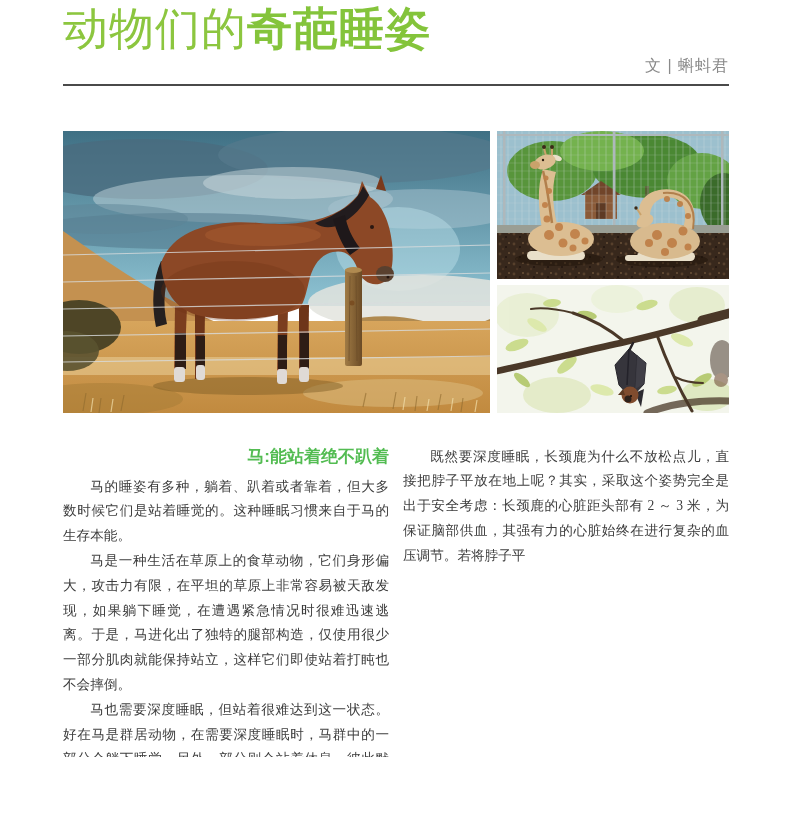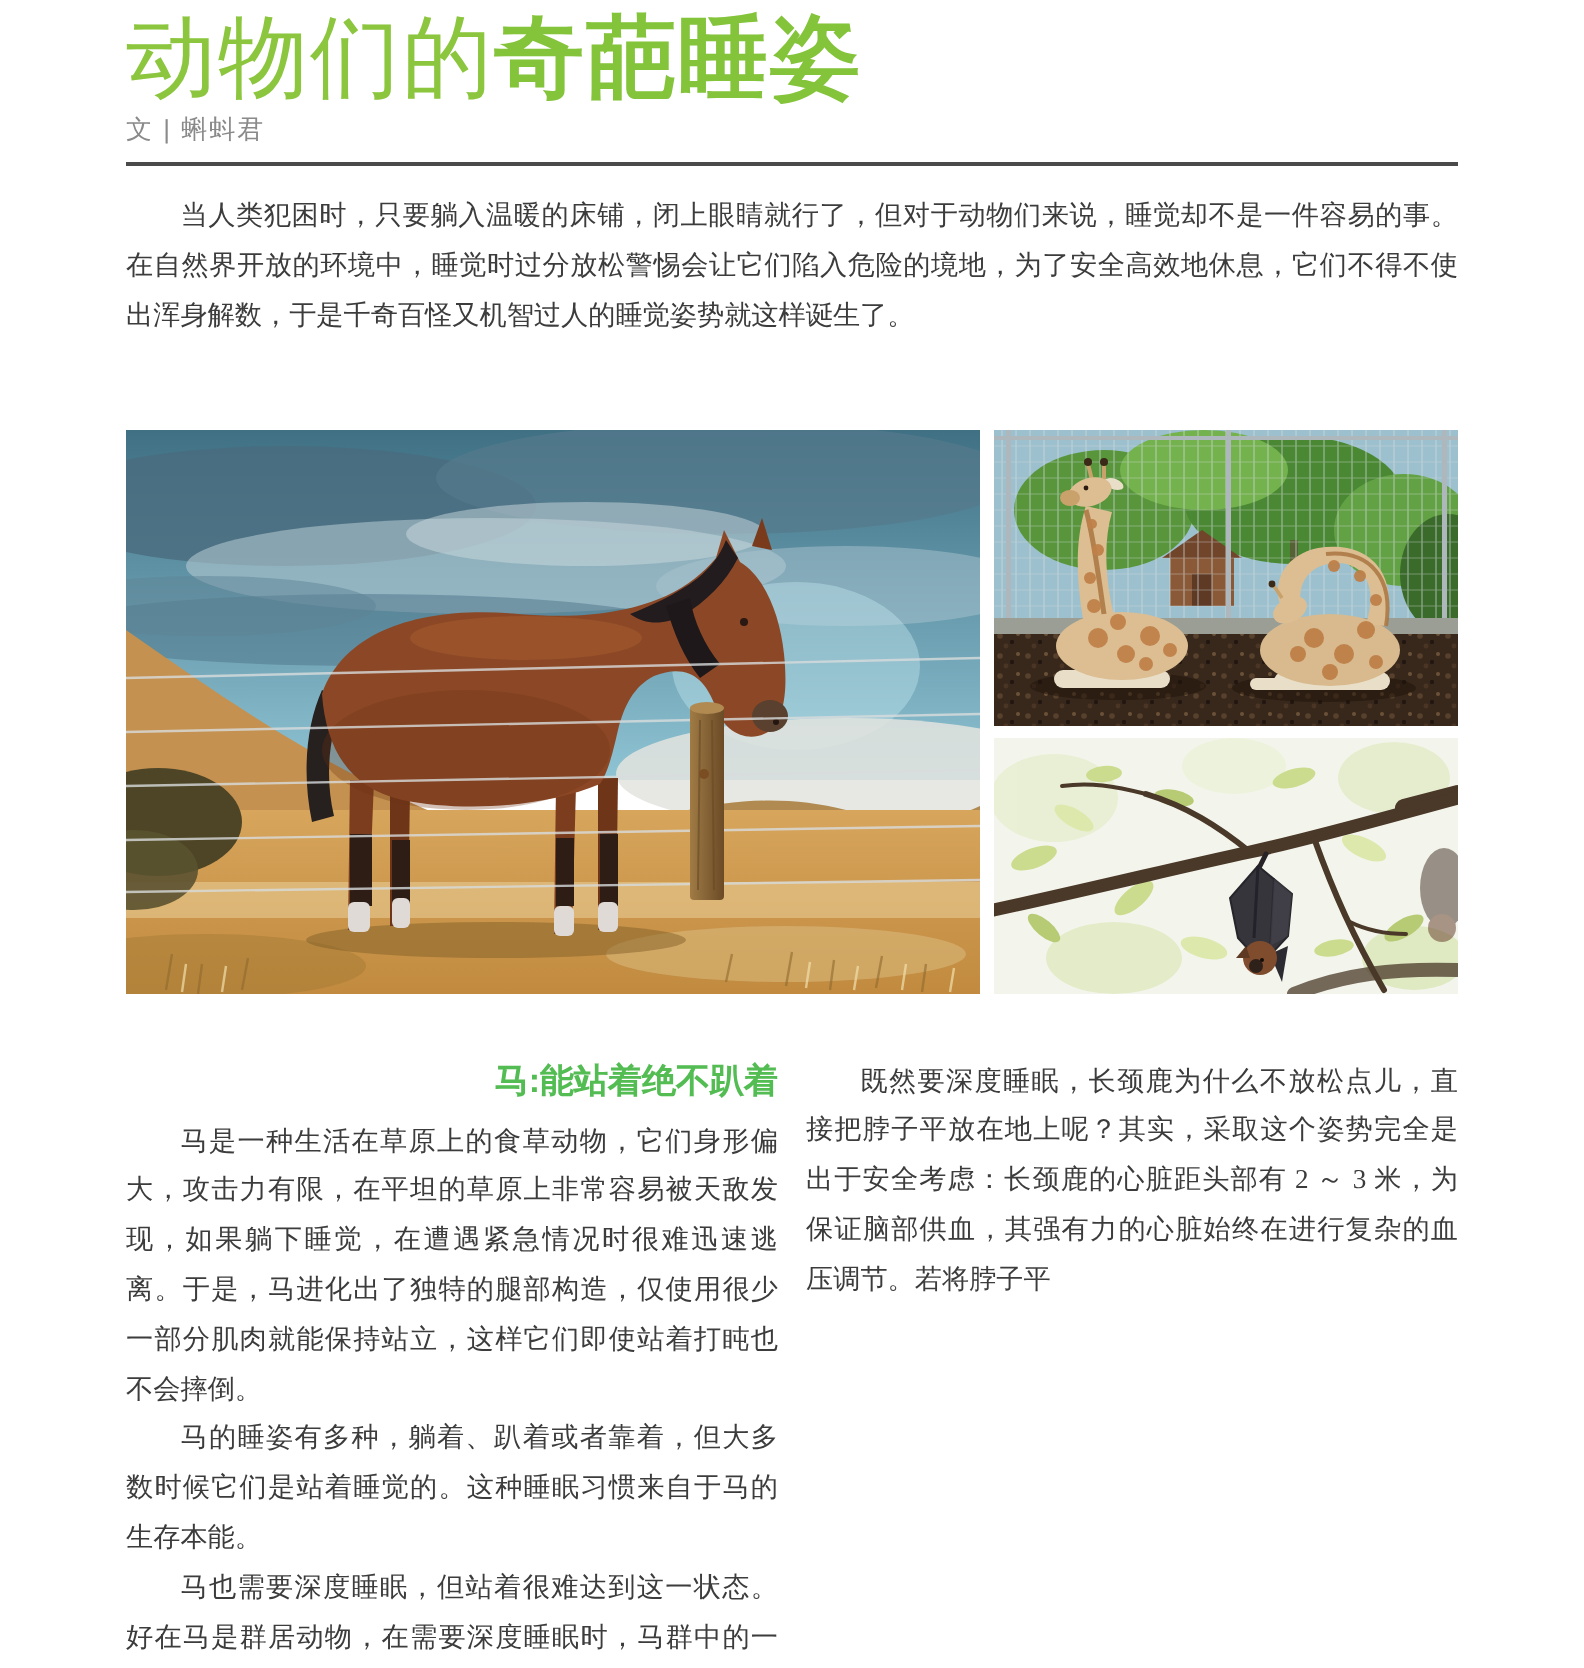--- a/index.html
+++ b/index.html
@@ -20,22 +20,22 @@
     font-size: 45px;
     line-height: 1.08;
     color: #8CC63F;
     letter-spacing: 1px;
     white-space: nowrap;
   }
   .title .light { font-weight: 300; }
   .title .bold  { font-weight: 800; color: #84C43B; }
 
   .byline {
-    text-align: left;
-    font-size: 13px;
+    text-align: right;
+    font-size: 16px;
     color: #8A8A8A;
     margin-top: 2px;
     letter-spacing: 1px;
   }
 
   .rule {
     border: none;
     border-top: 2px solid #4A4A4A;
     margin: 7px 0 0 0;
   }
@@ -90,21 +90,20 @@
   <div class="content">
 
     <div class="title">
       <span class="light">动物们的</span><span class="bold">奇葩睡姿</span>
     </div>
 
     <div class="byline">文 | 蝌蚪君</div>
 
     <hr class="rule">
 
-    <p class="intro">当人类犯困时，只要躺入温暖的床铺，闭上眼睛就行了，但对于动物们来说，睡觉却不是一件容易的事。在自然界开放的环境中，睡觉时过分放松警惕会让它们陷入危险的境地，为了安全高效地休息，它们不得不使出浑身解数，于是千奇百怪又机智过人的睡觉姿势就这样诞生了。</p>
 
     <div class="photos">
 
       <figure class="photo">
         <svg width="427" height="282" viewBox="0 0 427 282" role="img">
           <defs>
             <linearGradient id="skyG" x1="0" y1="0" x2="0" y2="1">
               <stop offset="0" stop-color="#3F7084"></stop>
                 <stop offset="1" stop-color="#8FC4D4"></stop>
             </linearGradient>
@@ -325,22 +324,22 @@
           </svg>
         </figure>
 
       </div>
     </div>
 
     <div class="columns">
 
       <div class="column">
         <h2 class="section-heading">马:能站着绝不趴着</h2>
+        <p>马的睡姿有多种，躺着、趴着或者靠着，但大多数时候它们是站着睡觉的。这种睡眠习惯来自于马的生存本能。</p>
         <p>马是一种生活在草原上的食草动物，它们身形偏大，攻击力有限，在平坦的草原上非常容易被天敌发现，如果躺下睡觉，在遭遇紧急情况时很难迅速逃离。于是，马进化出了独特的腿部构造，仅使用很少一部分肌肉就能保持站立，这样它们即使站着打盹也不会摔倒。</p>
-        <p>马的睡姿有多种，躺着、趴着或者靠着，但大多数时候它们是站着睡觉的。这种睡眠习惯来自于马的生存本能。</p>
         <p>马也需要深度睡眠，但站着很难达到这一状态。好在马是群居动物，在需要深度睡眠时，马群中的一部分会躺下睡觉，另外一部分则会站着休息，彼此默契地交替，这样既能保证睡眠，又不会彻底放松对外部世界的警戒。</p>
       </div>
 
       <div class="column">
         <p>既然要深度睡眠，长颈鹿为什么不放松点儿，直接把脖子平放在地上呢？其实，采取这个姿势完全是出于安全考虑：长颈鹿的心脏距头部有 2 ～ 3 米，为保证脑部供血，其强有力的心脏始终在进行复杂的血压调节。若将脖子平</p>
       </div>
 
     </div>
   </div>
 </div>

